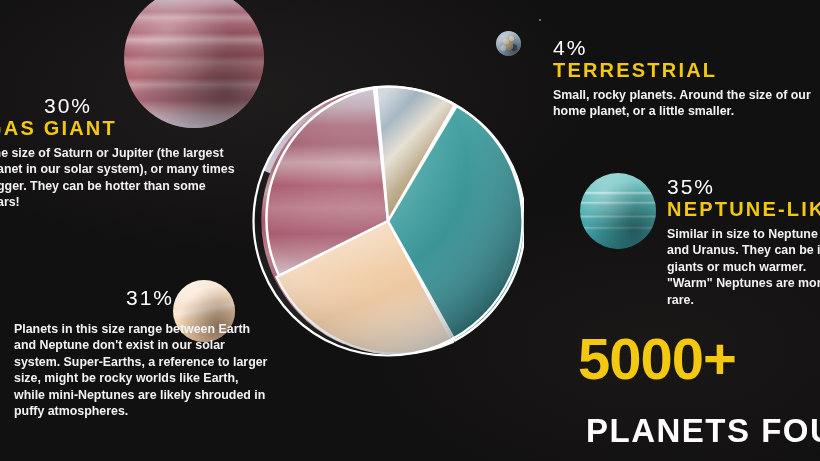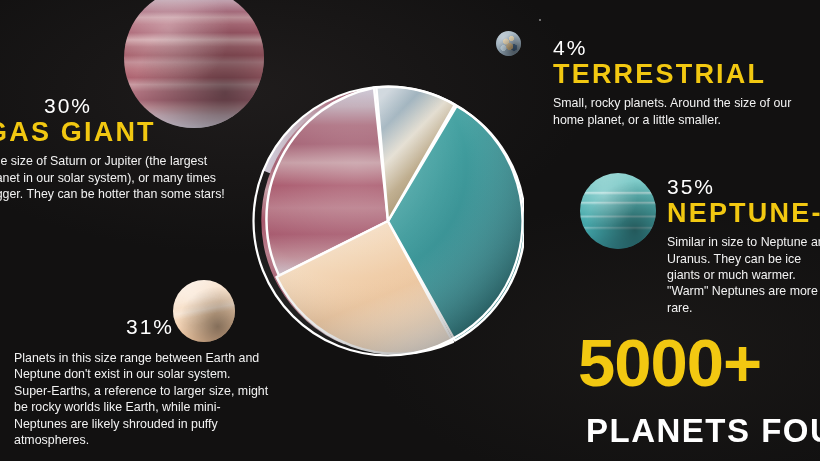--- a/index.html
+++ b/index.html
@@ -65,40 +65,40 @@
   .pct {
     color: #ffffff;
     font-size: 21px;
     font-weight: 400;
     letter-spacing: 2px;
     line-height: 1.1;
     white-space: nowrap;
   }
   .cat {
     color: #F2C811;
-    font-size: 27px;
+    font-size: 20px;
     font-weight: bold;
     letter-spacing: 2.2px;
     line-height: 1.15;
     white-space: nowrap;
   }
   .desc {
     color: #f2f2f2;
     font-size: 12.4px;
     line-height: 1.32;
-    font-weight: 400;
+    font-weight: 700;
   }
 
   .block { position: absolute; }
 
   
   #block-gas        { left: -14px;  top: 94px;  width: 250px; }
   #block-terrestrial{ left: 553px;  top: 36px;  width: 262px; }
   #block-neptune    { left: 667px;  top: 175px; width: 170px; }
-  #block-superearth { left: 14px;   top: 315px; width: 256px; }
+  #block-superearth { left: 14px;   top: 286px; width: 256px; }
 
   #block-gas .pct, #block-superearth .pct { text-align: left; padding-left: 58px; }
   #block-superearth .pct { padding-left: 112px; }
   #block-gas .desc { margin-top: 5px; }
   #block-terrestrial .desc, #block-neptune .desc { margin-top: 5px; }
   #block-superearth .desc { margin-top: 12px; }
 
   
   .planet { position: absolute; border-radius: 50%; overflow: hidden; }
   .planet .bands { position: absolute; inset: 0; }
@@ -167,21 +167,21 @@
     left: 252px; top: 85px;
     width: 272px; height: 272px;
   }
   #pie-chart svg { display: block; }
 
   
   #headline-count {
     position: absolute;
     left: 578px; top: 332px;
     color: #F2C811;
-    font-size: 67px;
+    font-size: 58px;
     font-weight: bold;
     letter-spacing: -1px;
     line-height: .92;
     white-space: nowrap;
   }
   #headline-sub {
     position: absolute;
     left: 586px; top: 414px;
     color: #ffffff;
     font-size: 33px;

